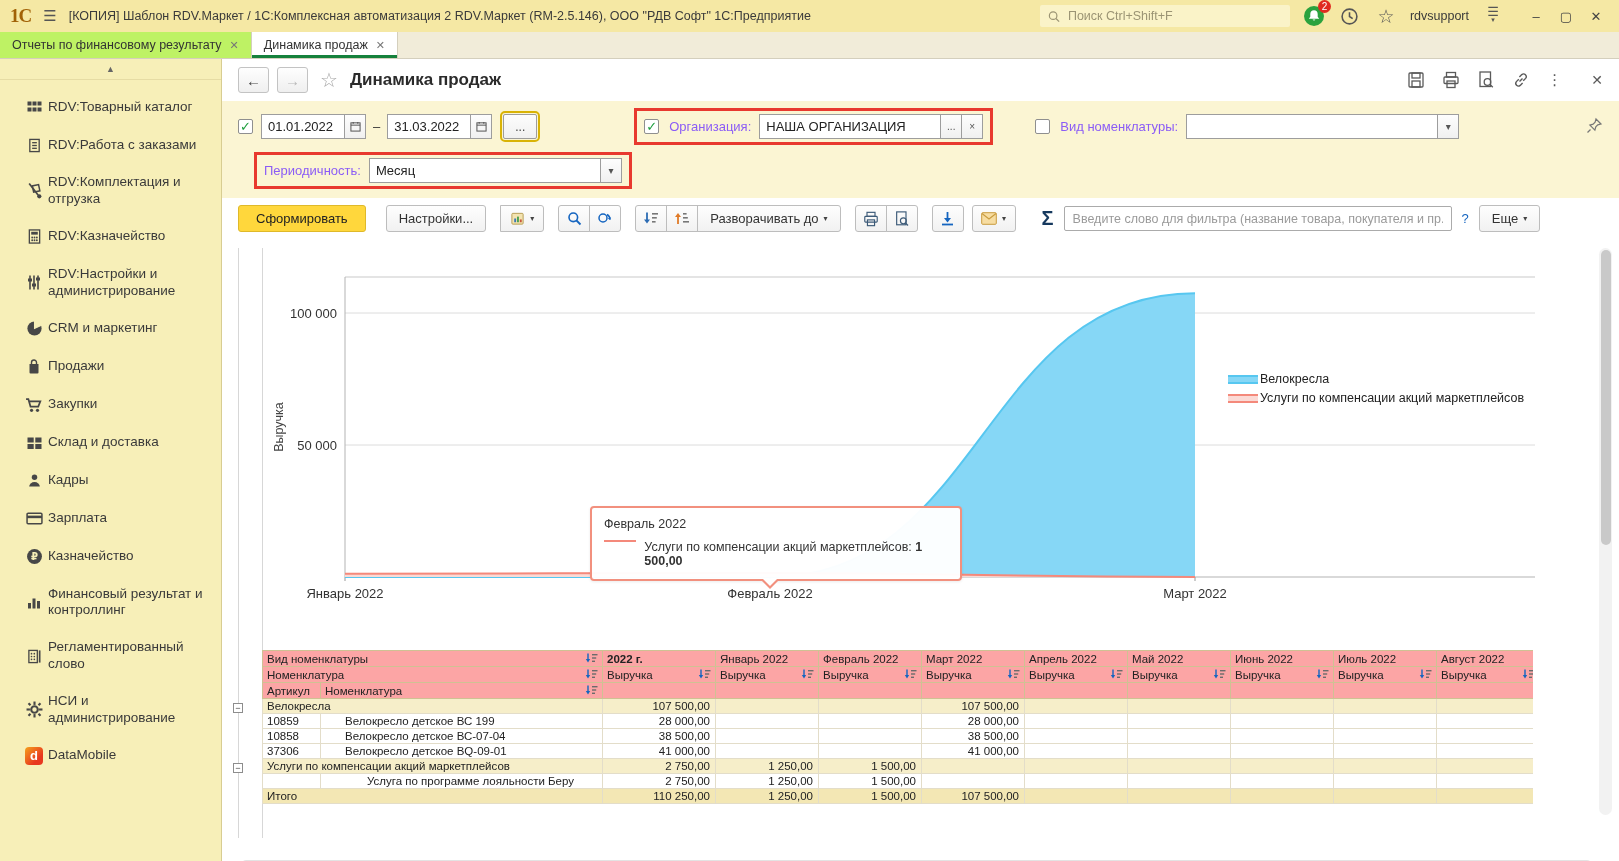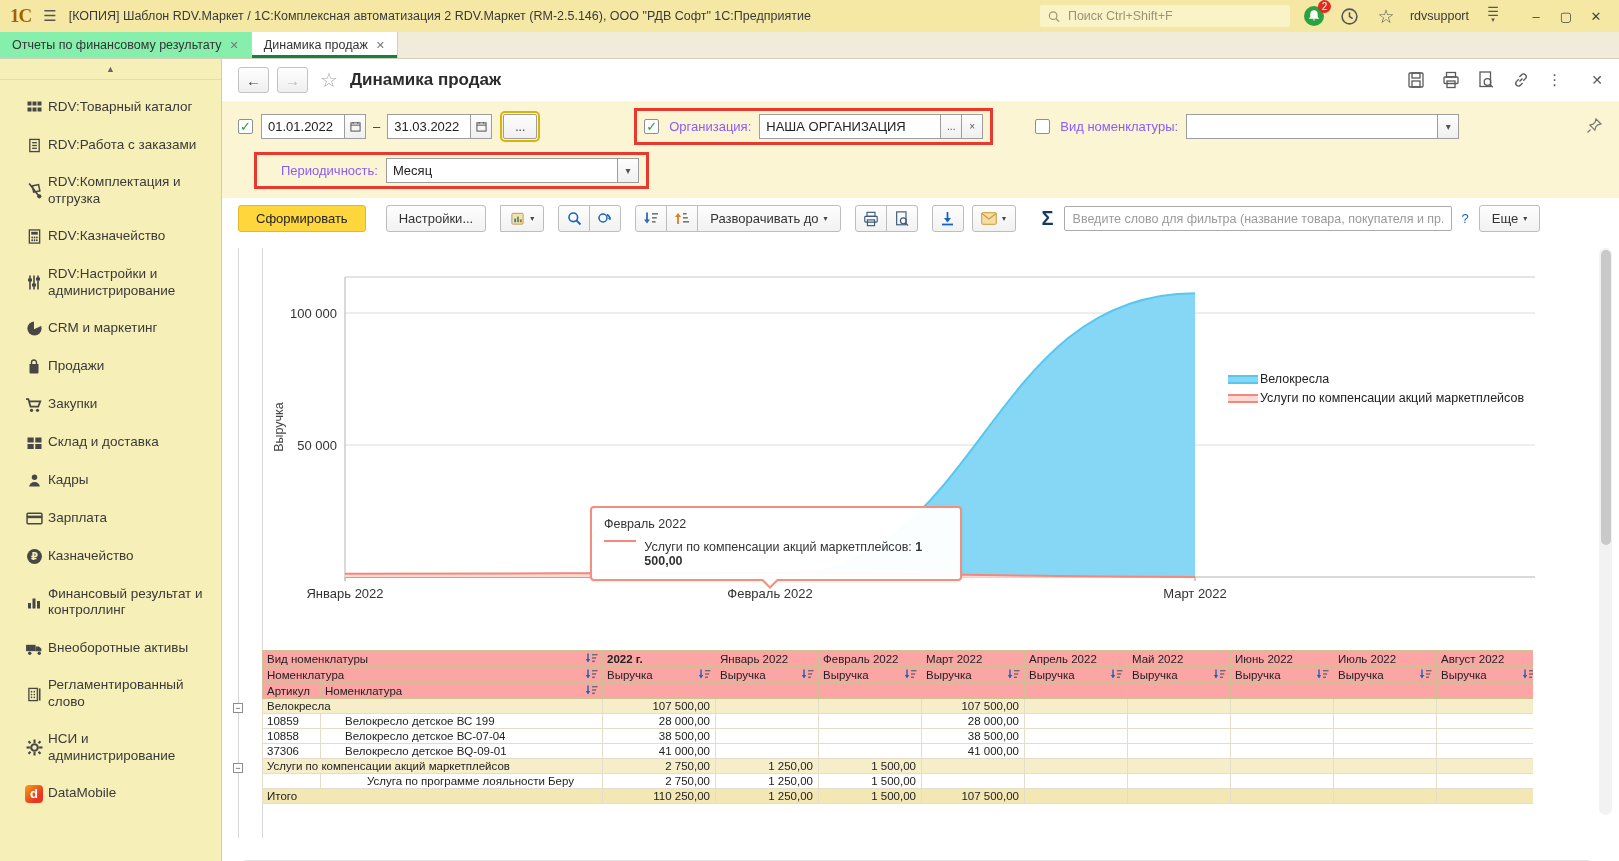--- a/index.html
+++ b/index.html
@@ -20,21 +20,21 @@
   .tb-search input::placeholder { color:#9b9474; }
   .tb-ico { position:relative; width:24px; height:24px; display:flex; align-items:center; justify-content:center; color:#555; cursor:pointer; flex-shrink:0; }
   .badge { position:absolute; top:-4px; right:-5px; background:#e02b20; color:#fff; font-size:10px; line-height:13px;
     min-width:13px; height:13px; border-radius:7px; text-align:center; padding:0 2px; }
   .user-name { font-size:12.5px; color:#3a3a3a; }
   .win-btns { display:flex; gap:4px; margin-left:6px; }
   .win-btn { width:26px; height:22px; display:flex; align-items:center; justify-content:center; color:#444; font-size:13px; cursor:pointer; }
   
   .tabbar { height:27px; background:#f1ecd9; display:flex; align-items:stretch; border-bottom:1px solid #d4cfbd; }
   .tab { display:flex; align-items:center; gap:8px; padding:0 12px; font-size:12.5px; color:#333;
-    border-right:1px solid #d4cfbd; cursor:pointer; position:relative; background:#86efac; }
+    border-right:1px solid #d4cfbd; cursor:pointer; position:relative; background:#bef264; }
   .tab.active { background:#fff; }
   .tab.active::after { content:""; position:absolute; left:0; right:0; bottom:0; height:3px; background:#15813c; }
   .tab .x { color:#777; font-size:11px; }
   
   .app { display:flex; height:802px; }
   .sidebar { width:222px; background:#f7efb8; border-right:1px solid #d8cd92; flex-shrink:0; display:flex; flex-direction:column; }
   .sb-collapse { height:21px; border-bottom:1px solid #e6dca4; text-align:center; color:#666; font-size:9px; line-height:21px; cursor:pointer; }
   .sb-items { padding:8px 0 0 0; }
   .sb-item { display:flex; align-items:center; gap:4px; padding:10px 8px 10px 24px; cursor:pointer; color:#3a3a3a; font-size:13.5px; line-height:1.25; }
   .sb-ico { width:20px; height:18px; flex-shrink:0; display:flex; align-items:center; justify-content:center; }
@@ -318,31 +318,20 @@
             <svg width="16" height="16" viewBox="0 0 16 16" fill="#474747">
               <rect x="2" y="9" width="3" height="5.5"></rect>
               <rect x="6.5" y="4.5" width="3" height="10"></rect>
               <rect x="11" y="7" width="3" height="7.5"></rect>
             </svg>
           </span>
           <span>Финансовый результат и контроллинг</span>
         </div>
         <div class="sb-item">
           <span class="sb-ico">
-            <svg width="19" height="15" viewBox="0 0 18 14" fill="#474747">
-              <rect x="1" y="3.5" width="9" height="6"></rect>
-              <path d="M10 5h3.2l2.3 2.3V9.5H10z"></path>
-              <circle cx="4.5" cy="11.5" r="1.6"></circle>
-              <circle cx="13.5" cy="11.5" r="1.6"></circle>
-            </svg>
-          </span>
-          <span>Внеоборотные активы</span>
-        </div>
-        <div class="sb-item">
-          <span class="sb-ico">
             <svg width="15" height="17" viewBox="0 0 16 16">
               <rect x="2" y="1.5" width="9" height="13" fill="none" stroke="#474747" stroke-width="1.4"></rect>
               <circle cx="4.8" cy="5" r="0.9" fill="#474747"></circle>
               <circle cx="7.8" cy="5" r="0.9" fill="#474747"></circle>
               <circle cx="4.8" cy="8" r="0.9" fill="#474747"></circle>
               <circle cx="7.8" cy="8" r="0.9" fill="#474747"></circle>
               <circle cx="4.8" cy="11" r="0.9" fill="#474747"></circle>
               <circle cx="7.8" cy="11" r="0.9" fill="#474747"></circle>
               <rect x="12.6" y="1.5" width="1.8" height="13" fill="#474747"></rect>
             </svg>
@@ -451,21 +440,21 @@
         <span class="f-label">Вид номенклатуры:</span>
         <span class="inp" style="width:252px"></span>
         <span class="sq-btn">▾</span>
         <span class="pin"><svg width="17" height="17" viewBox="0 0 17 17" fill="none" stroke="#777" stroke-width="1.2">
               <path d="M10 2l5 5-3.2 0.9-2 2-0.9 3.2-5-5 3.2-0.9 2-2z"></path>
               <line x1="4.5" y1="12.5" x2="1.5" y2="15.5"></line>
             </svg></span>
       </div>
       <div class="f-row">
         <div class="ann-red" style="margin-left:16px">
-          <span class="f-label" style="margin-left:17px">Периодичность:</span>
+          <span class="f-label" style="margin-left:0">Периодичность:</span>
           <span class="inp" style="width:232px">Месяц</span>
           <span class="sq-btn">▾</span>
         </div>
       </div>
     </div>
 
     <div class="toolbar">
       <button class="btn btn-primary">Сформировать</button>
       <span class="sp20"></span>
       <button class="btn">Настройки...</button>

